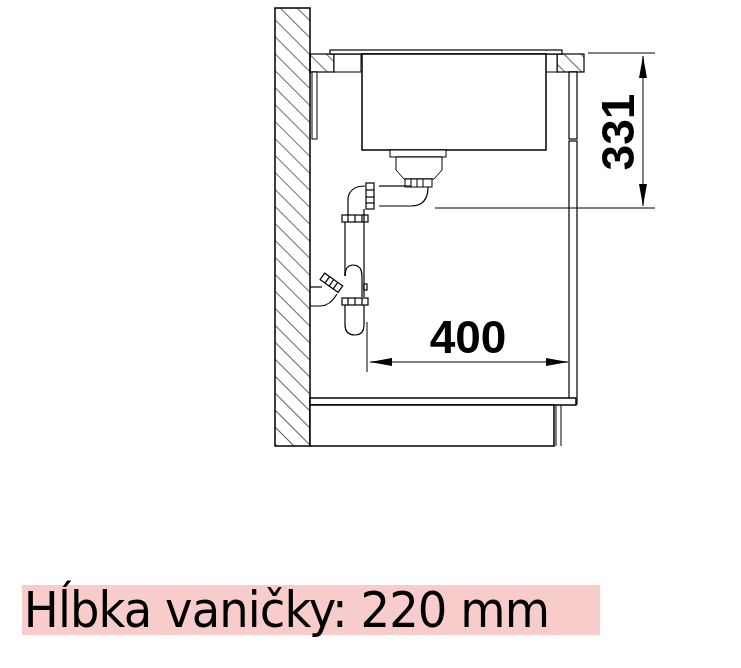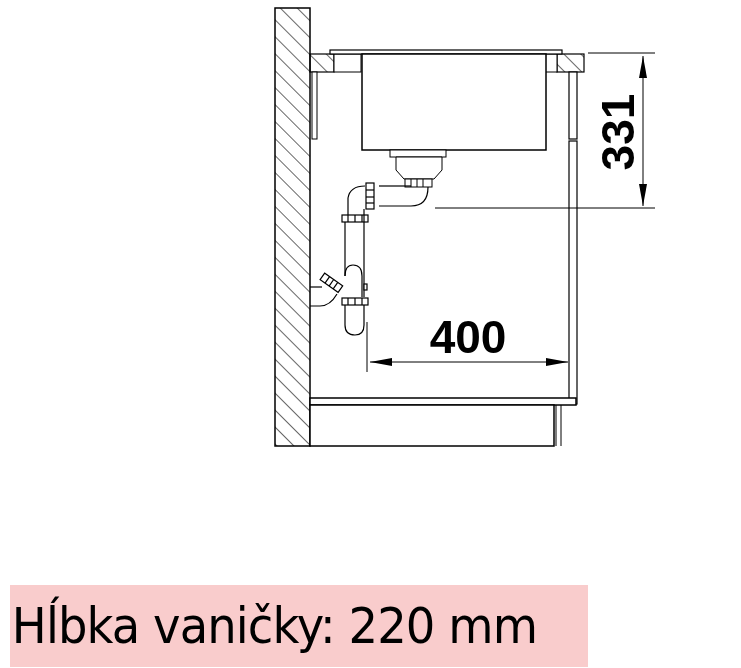--- a/index.html
+++ b/index.html
@@ -1,20 +1,20 @@
 <!DOCTYPE html>
 <html><head>
 <meta charset="utf-8">
 <style>
   html, body { margin: 0; padding: 0; background: #ffffff; }
   body { width: 741px; height: 668px; position: relative; overflow: hidden; font-family: "DejaVu Sans", sans-serif; }
   #drawing { position: absolute; left: 0; top: 0; width: 741px; height: 560px; }
   .dim-text { font-family: "Liberation Sans", "DejaVu Sans", sans-serif; font-weight: bold; fill: #000; }
   #caption {
-    position: absolute; left: 10px; top: 585px; width: 578px; height: 82px;
+    position: absolute; left: 22px; top: 585px; width: 578px; height: 50px;
     background: #f9cccc;
     display: flex; align-items: center;
   }
   #caption-text {
     font-family: "DejaVu Sans", sans-serif; font-size: 50px; color: #000;
     letter-spacing: -1px; padding-left: 2px; white-space: nowrap;
     transform: scaleX(0.93); transform-origin: left center;
   }
 </style>
 </head>

